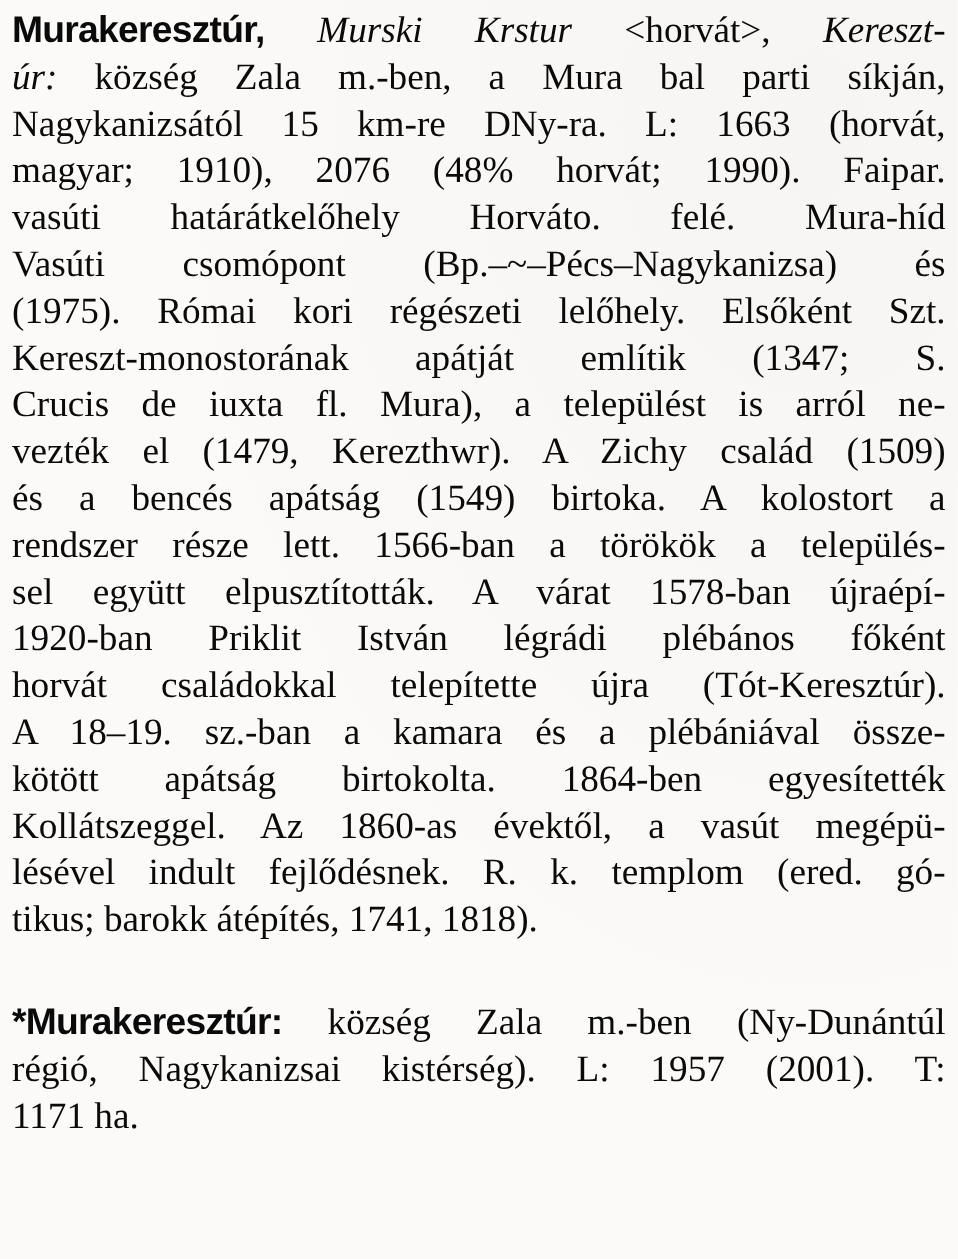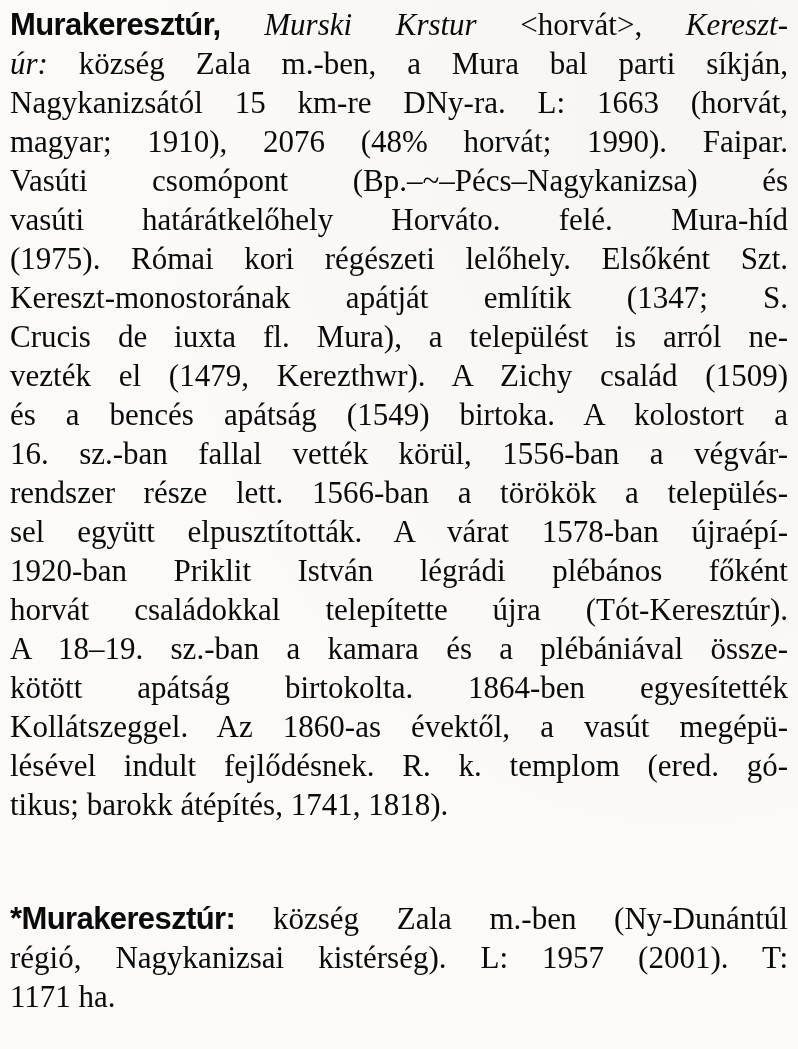--- a/index.html
+++ b/index.html
@@ -20,21 +20,21 @@
     height: 1049px;
     padding: 5px 10px 0 10px;
     background:
       radial-gradient(ellipse at 85% 10%, rgba(0,0,0,0.018), rgba(0,0,0,0) 60%),
       #fbfaf8;
   }
   .entry {
     display: block;
   }
   .entry + .entry {
-    margin-top: 75px;
+    margin-top: 47px;
   }
   .line {
     font-size: 31px;
     line-height: 39px;
     height: 39px;
     overflow: hidden;
     white-space: normal;
     -webkit-font-smoothing: antialiased;
   }
   .line.just {
@@ -60,28 +60,27 @@
 </style>
 </head>
 <body>
 
 <main class="page">
   <section class="entry">
       <div class="line just"><span class="seg-b">Murakeresztúr, </span><span class="seg-i">Murski Krstur</span><span class="seg-r"> &lt;horvát&gt;, </span><span class="seg-i">Kereszt-</span></div>
       <div class="line just"><span class="seg-i">úr:</span><span class="seg-r"> község Zala m.-ben, a Mura bal parti síkján,</span></div>
       <div class="line just"><span class="seg-r">Nagykanizsától 15 km-re DNy-ra. L: 1663 (horvát,</span></div>
       <div class="line just"><span class="seg-r">magyar; 1910), 2076 (48% horvát; 1990). Faipar.</span></div>
+      <div class="line just"><span class="seg-r">vasúti határátkelőhely Horváto. felé. Mura-híd</span></div>
       <div class="line just"><span class="seg-r">Vasúti csomópont (Bp.–~–Pécs–Nagykanizsa) és</span></div>
-      <div class="line just"><span class="seg-r">vasúti határátkelőhely Horváto. felé. Mura-híd</span></div>
       <div class="line just"><span class="seg-r">(1975). Római kori régészeti lelőhely. Elsőként Szt.</span></div>
       <div class="line just"><span class="seg-r">Kereszt-monostorának apátját említik (1347; S.</span></div>
       <div class="line just"><span class="seg-r">Crucis de iuxta fl. Mura), a települést is arról ne-</span></div>
       <div class="line just"><span class="seg-r">vezték el (1479, Kerezthwr). A Zichy család (1509)</span></div>
       <div class="line just"><span class="seg-r">és a bencés apátság (1549) birtoka. A kolostort a</span></div>
-      <div class="line just"><span class="seg-r">16. sz.-ban fallal vették körül, 1556-ban a végvár-</span></div>
       <div class="line just"><span class="seg-r">rendszer része lett. 1566-ban a törökök a település-</span></div>
       <div class="line just"><span class="seg-r">sel együtt elpusztították. A várat 1578-ban újraépí-</span></div>
       <div class="line just"><span class="seg-r">1920-ban Priklit István légrádi plébános főként</span></div>
       <div class="line just"><span class="seg-r">horvát családokkal telepítette újra (Tót-Keresztúr).</span></div>
       <div class="line just"><span class="seg-r">A 18–19. sz.-ban a kamara és a plébániával össze-</span></div>
       <div class="line just"><span class="seg-r">kötött apátság birtokolta. 1864-ben egyesítették</span></div>
       <div class="line just"><span class="seg-r">Kollátszeggel. Az 1860-as évektől, a vasút megépü-</span></div>
       <div class="line just"><span class="seg-r">lésével indult fejlődésnek. R. k. templom (ered. gó-</span></div>
       <div class="line"><span class="seg-r">tikus; barokk átépítés, 1741, 1818).</span></div>
     </section>

